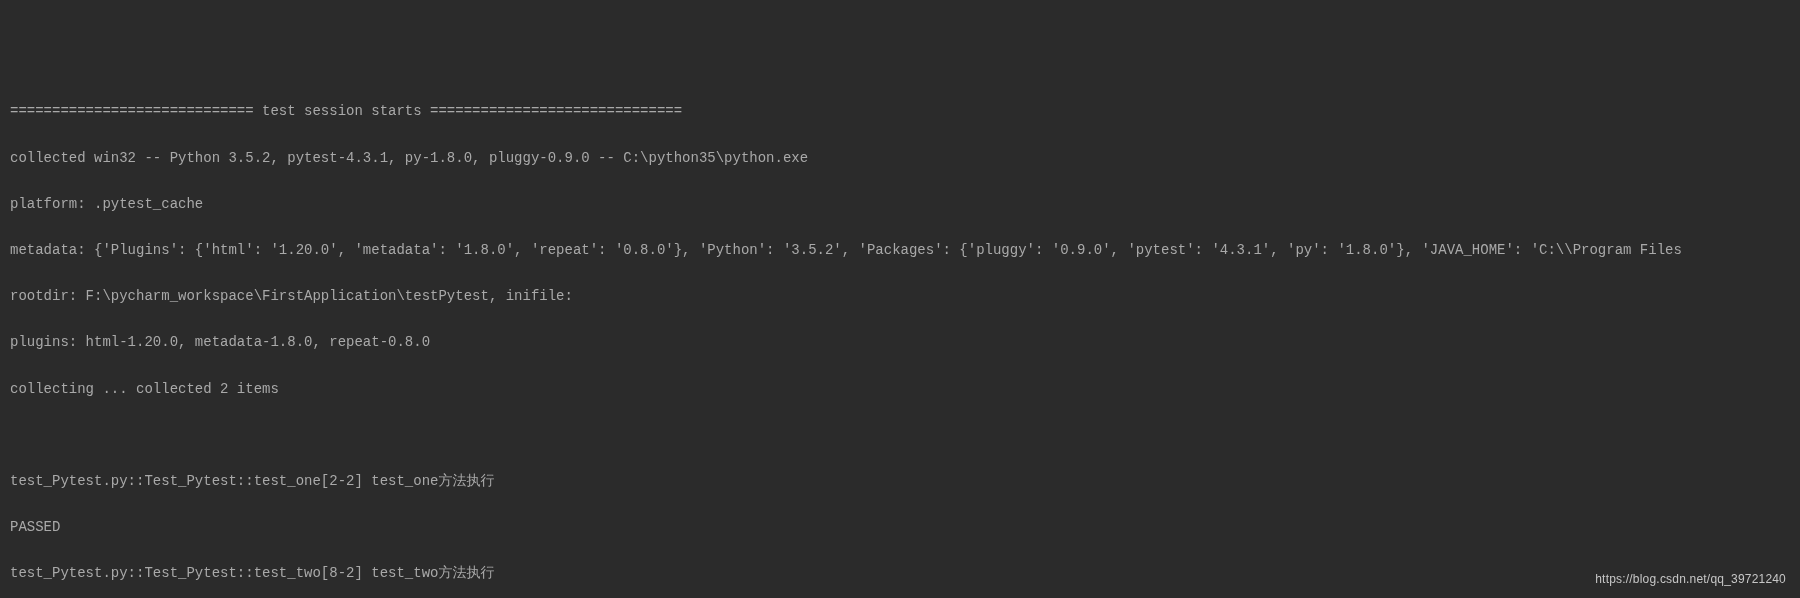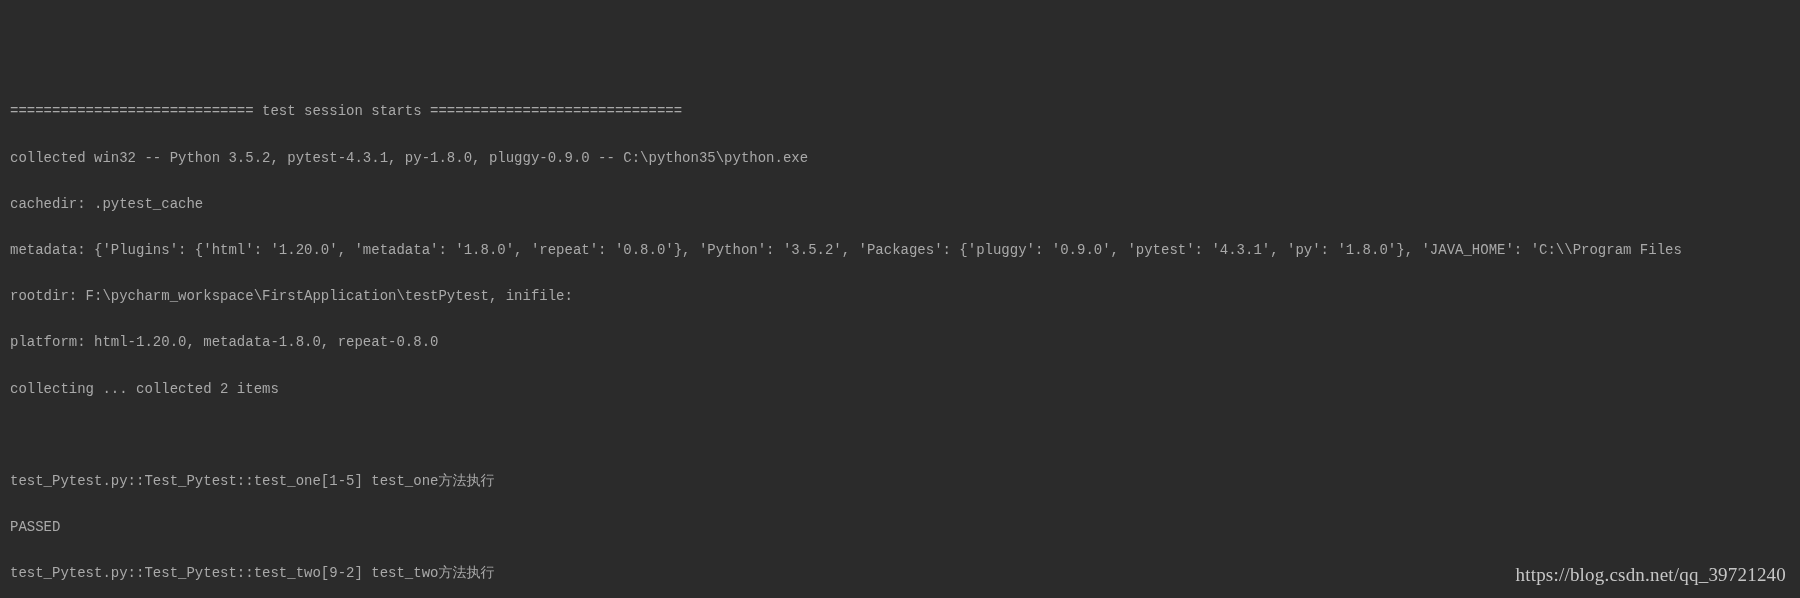--- a/index.html
+++ b/index.html
@@ -21,42 +21,42 @@
       position: relative;
     }
     .line {
       display: block;
     }
     .watermark {
       position: absolute;
       bottom: 8px;
       right: 14px;
       color: #d4d4d4;
-      font-family: Liberation Serif, serif;
-      font-size: 19px;
+      font-family: Liberation Sans, sans-serif;
+      font-size: 12px;
       opacity: 0.92;
       letter-spacing: 0.2px;
     }
   </style>
 </head>
 <body>
 
 
 
 <span class="line">============================= test session starts ==============================</span>
 <span class="line">collected win32 -- Python 3.5.2, pytest-4.3.1, py-1.8.0, pluggy-0.9.0 -- C:\python35\python.exe</span>
-<span class="line">cachedir: .pytest_cache</span>
+<span class="line">platform: .pytest_cache</span>
 <span class="line">metadata: {'Plugins': {'html': '1.20.0', 'metadata': '1.8.0', 'repeat': '0.8.0'}, 'Python': '3.5.2', 'Packages': {'pluggy': '0.9.0', 'pytest': '4.3.1', 'py': '1.8.0'}, 'JAVA_HOME': 'C:\\Program Files</span>
 <span class="line">rootdir: F:\pycharm_workspace\FirstApplication\testPytest, inifile:</span>
-<span class="line">platform: html-1.20.0, metadata-1.8.0, repeat-0.8.0</span>
+<span class="line">plugins: html-1.20.0, metadata-1.8.0, repeat-0.8.0</span>
 <span class="line">collecting ... collected 2 items</span>
 <span class="line"> </span>
-<span class="line">test_Pytest.py::Test_Pytest::test_one[1-5] test_one方法执行</span>
+<span class="line">test_Pytest.py::Test_Pytest::test_one[2-2] test_one方法执行</span>
 <span class="line">PASSED</span>
-<span class="line">test_Pytest.py::Test_Pytest::test_two[9-2] test_two方法执行</span>
+<span class="line">test_Pytest.py::Test_Pytest::test_two[8-2] test_two方法执行</span>
 
 
 
 
 
 
 
 
 
 

